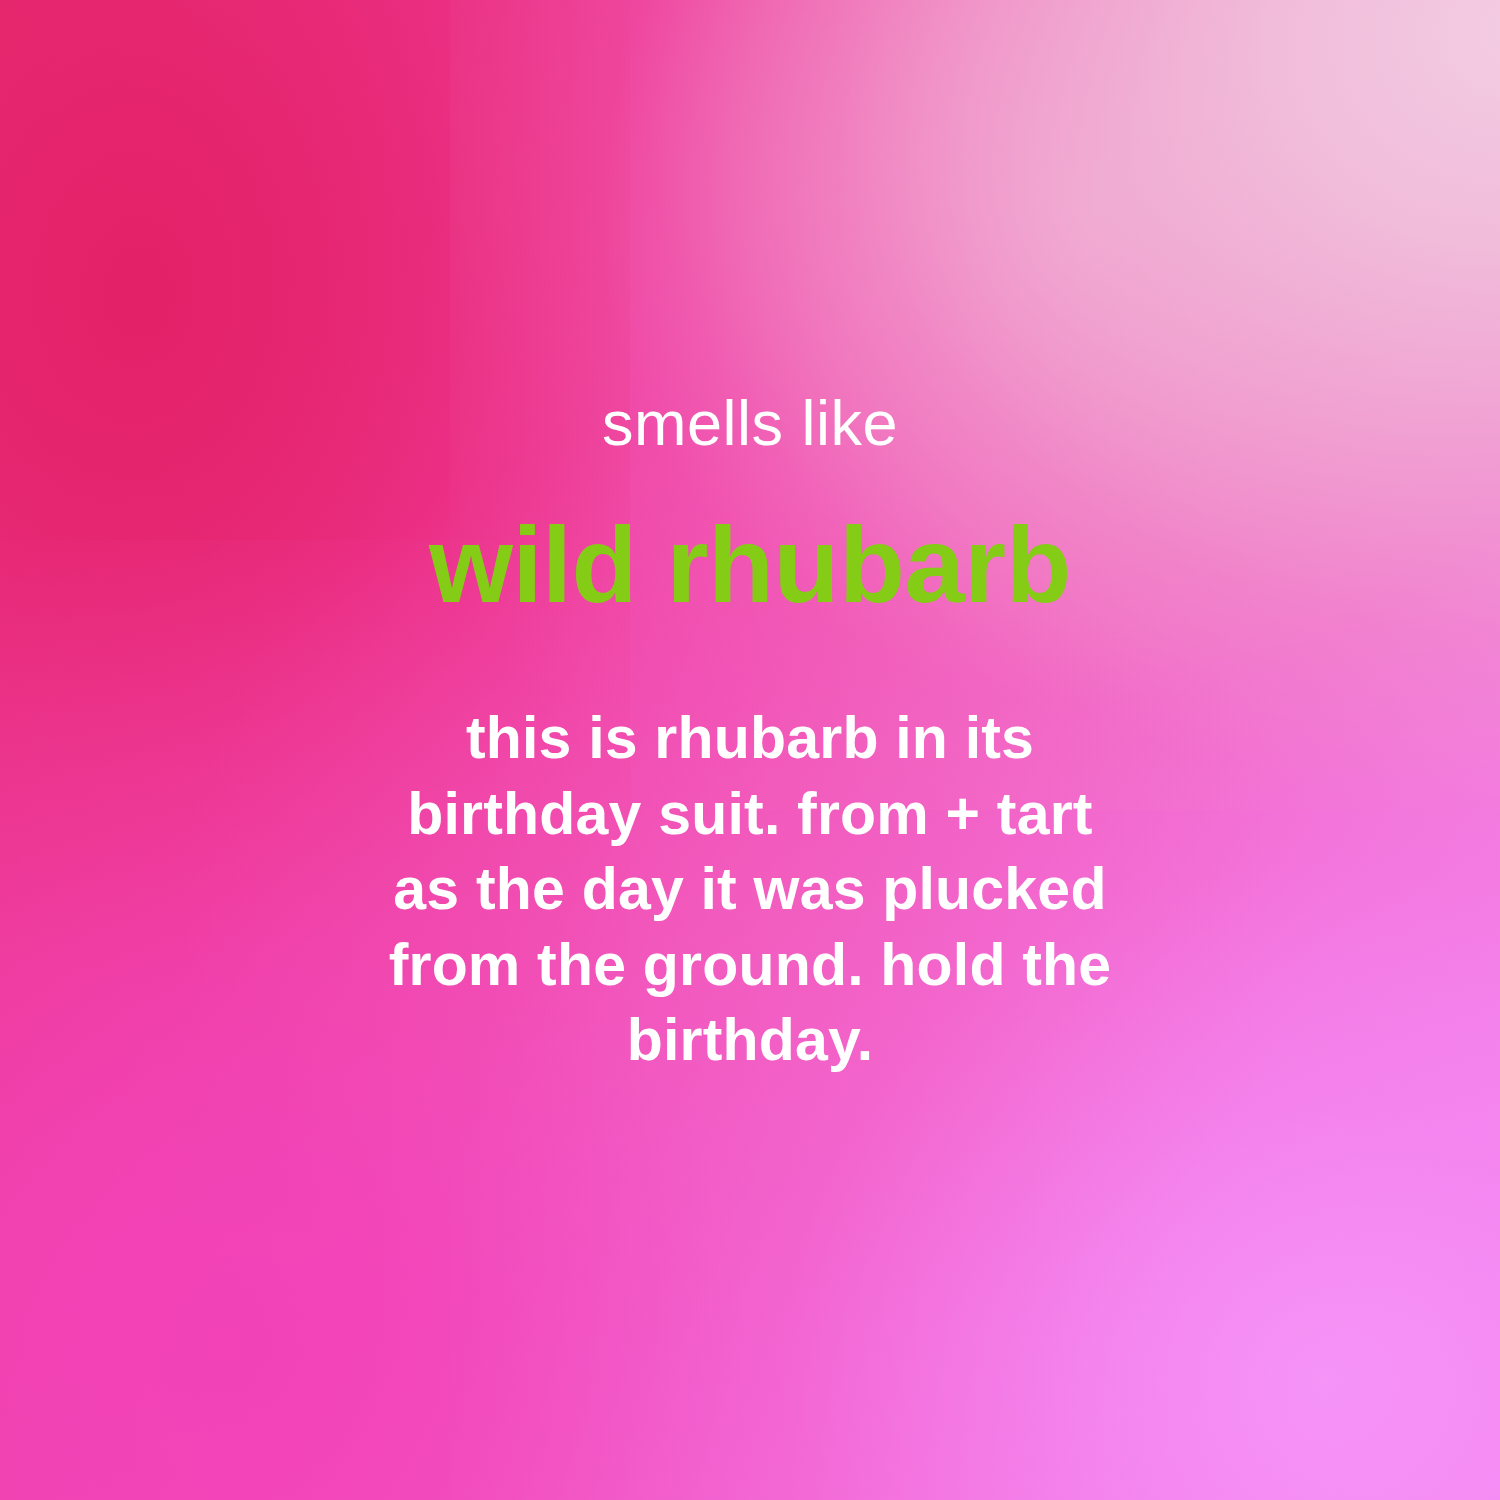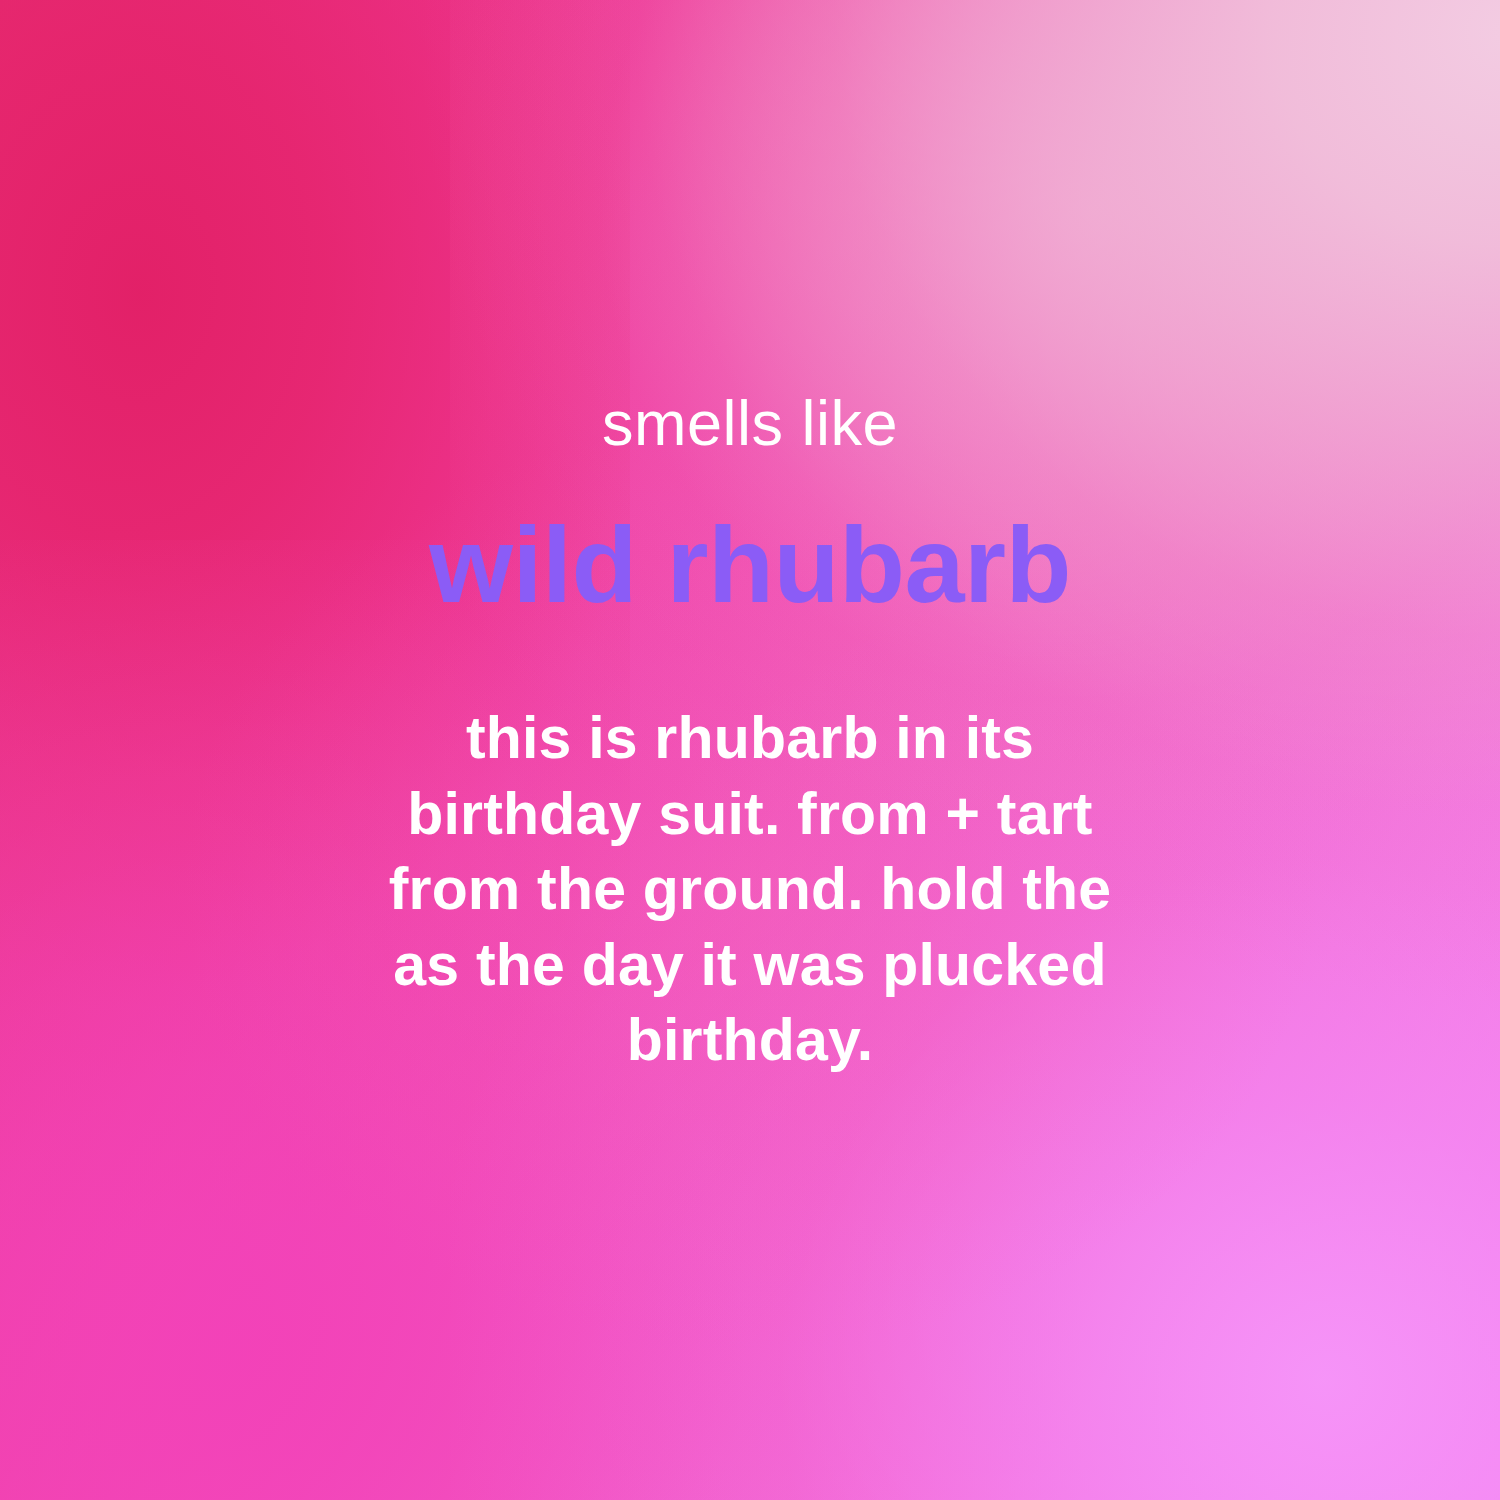--- a/index.html
+++ b/index.html
@@ -150,21 +150,21 @@
     line-height: 1.0;
     color: #ffffff;
   }
 
   .headline {
     margin-top: 56px;
     font-size: 108px;
     font-weight: 700;
     letter-spacing: -0.5px;
     line-height: 1.0;
-    color: #8b5cf6;
+    color: #84cc16;
   }
 
   .body-copy {
     margin-top: 82px;
     width: 740px;
     font-size: 59px;
     font-weight: 700;
     line-height: 1.28;
     letter-spacing: 0.2px;
     color: #ffffff;
@@ -185,19 +185,19 @@
 
   <div class="content">
 
     <div class="eyebrow">smells like</div>
 
     <div class="headline">wild rhubarb</div>
 
     <div class="body-copy">
       <div>this is rhubarb in its</div>
       <div>birthday suit. from + tart</div>
+      <div>as the day it was plucked</div>
       <div>from the ground. hold the</div>
-      <div>as the day it was plucked</div>
       <div>birthday.</div>
     </div>
 
   </div>
 </div>
 
 </body></html>

